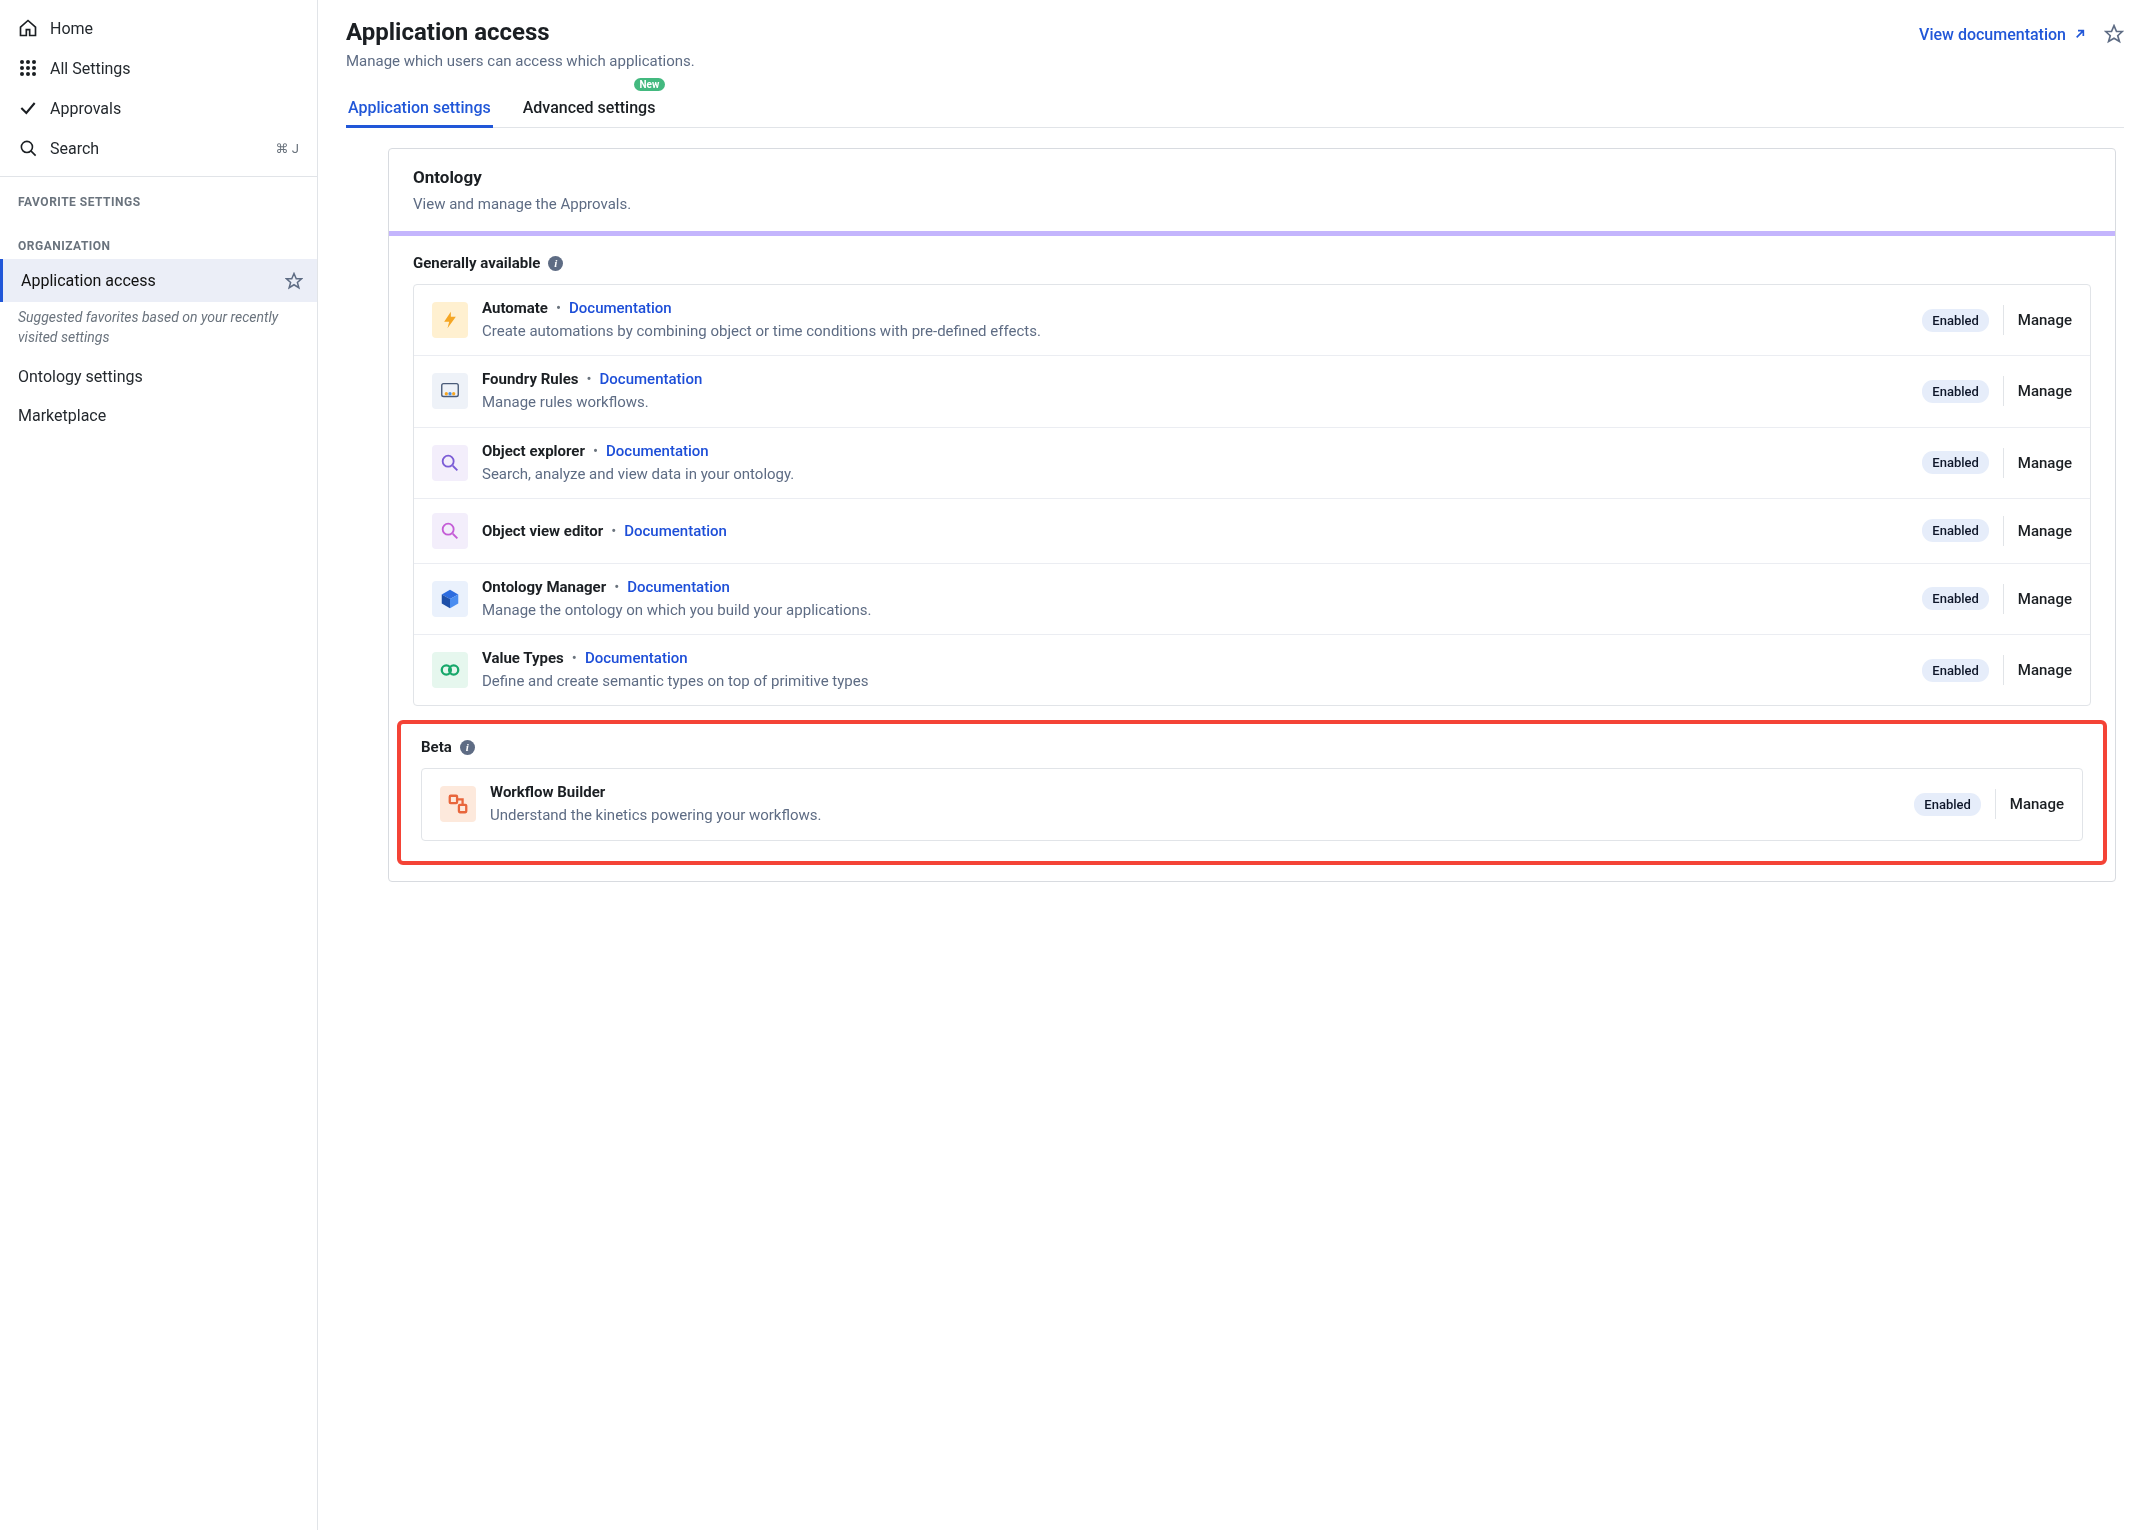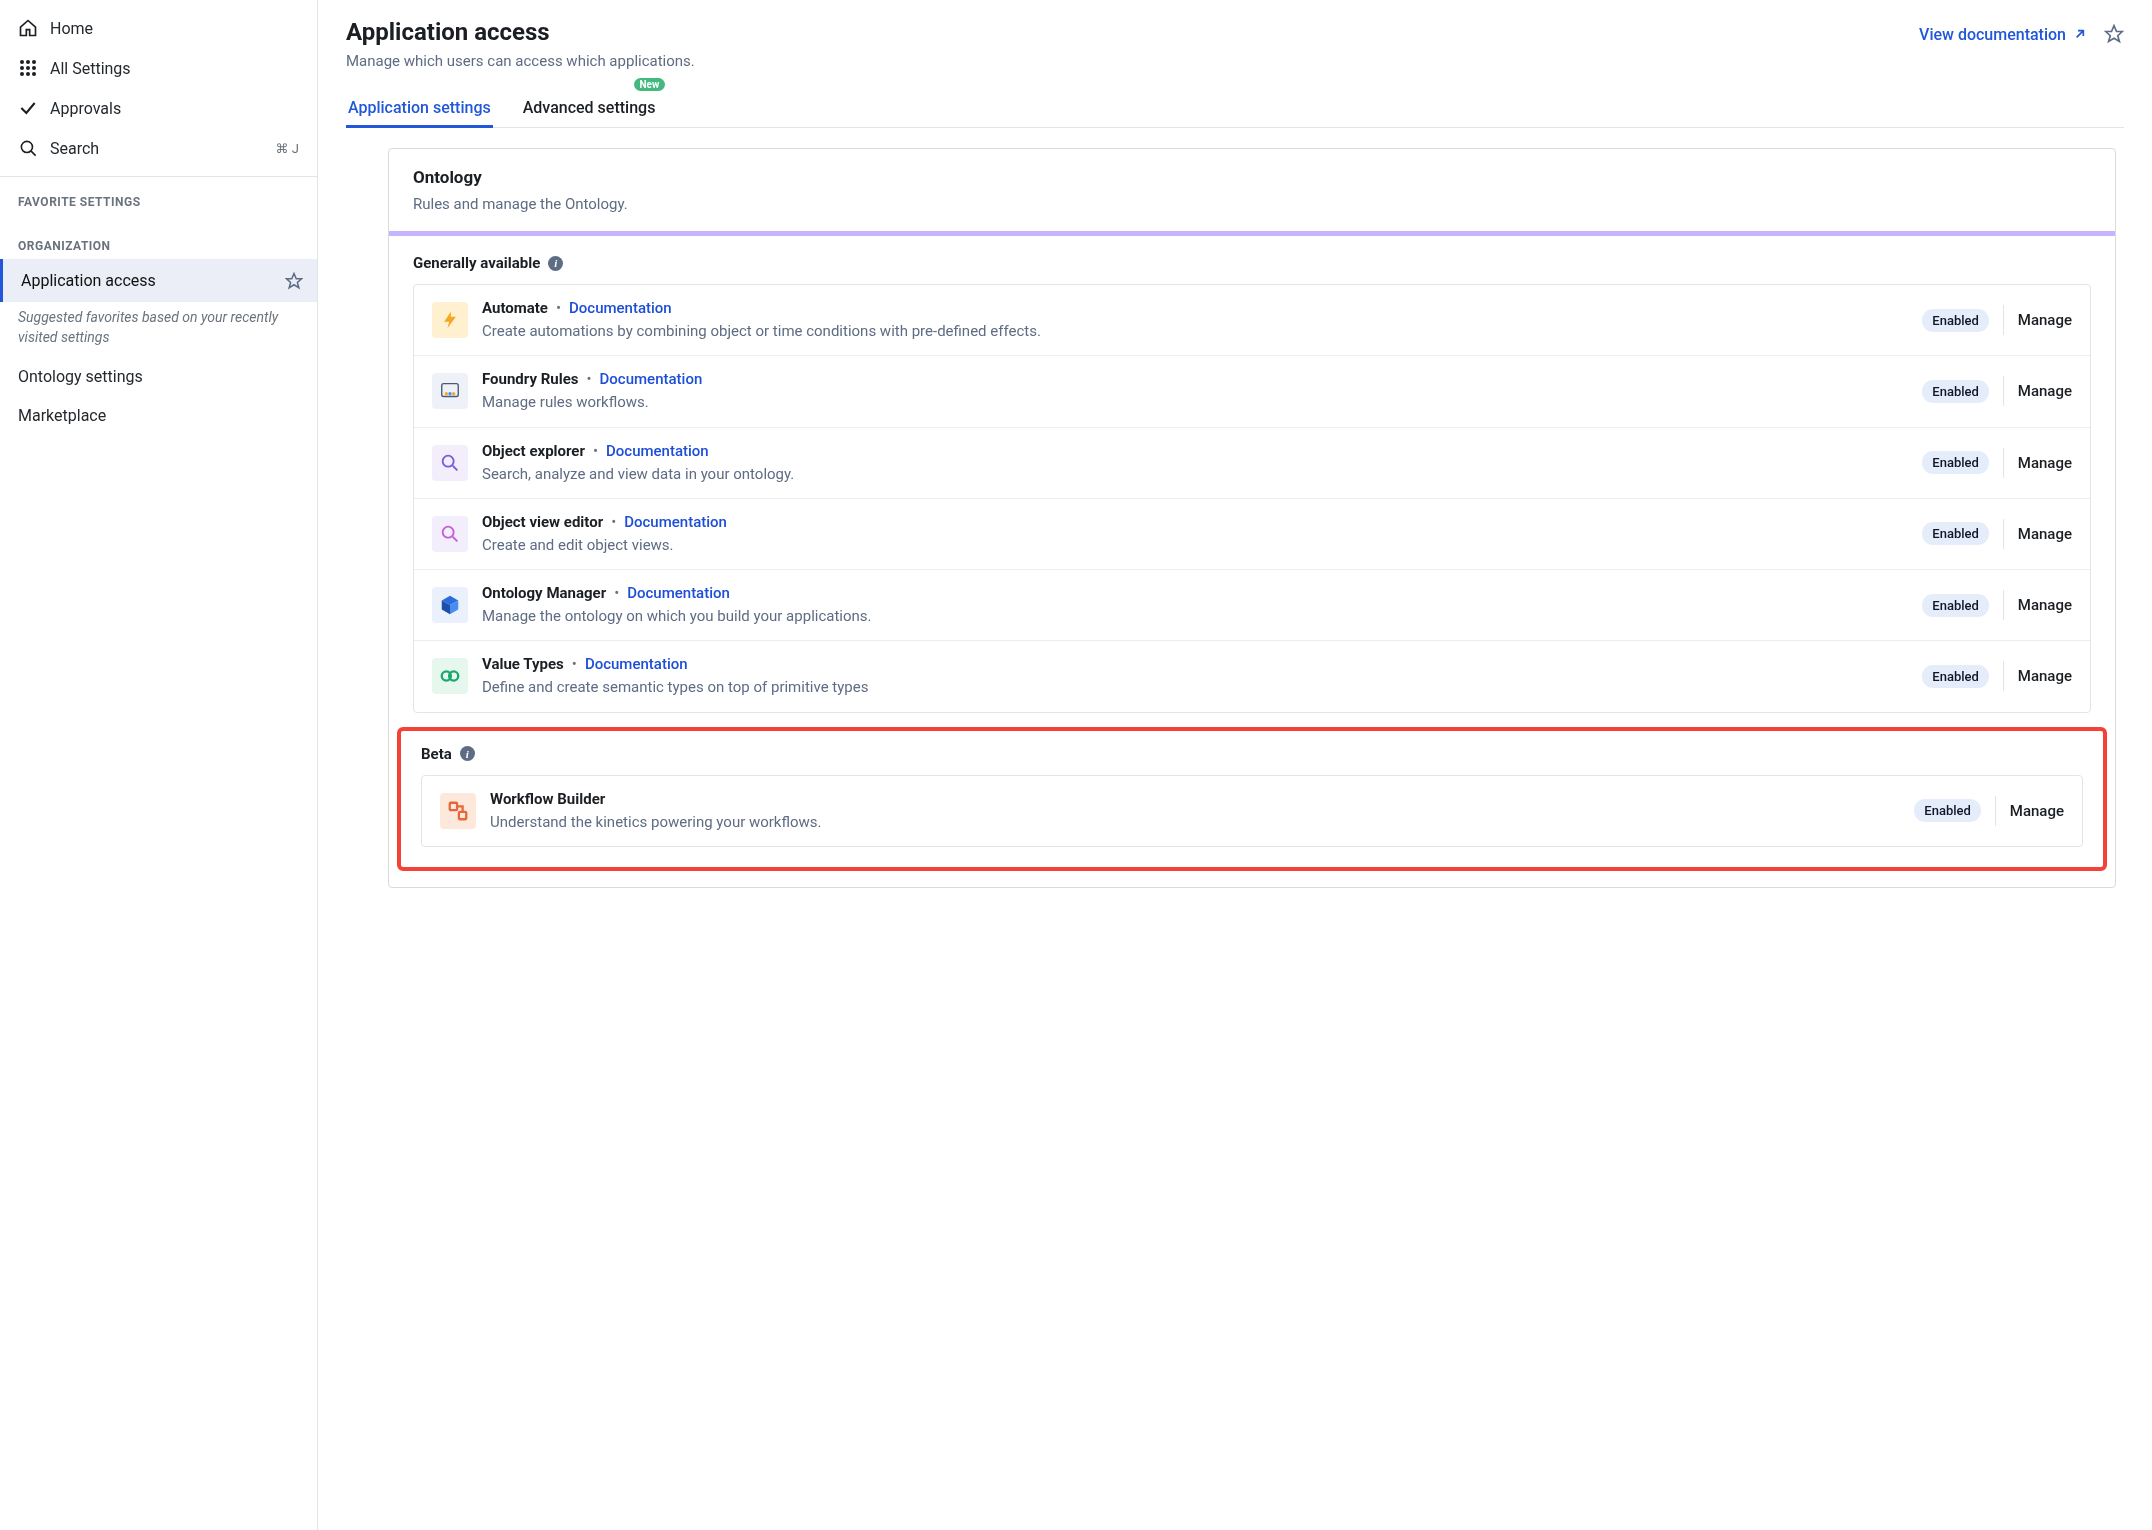--- a/index.html
+++ b/index.html
@@ -217,21 +217,21 @@
         <span>Advanced settings</span>
         <span class="tab-badge">New</span>
       </div>
     </div>
   </div>
 
   <div class="content-wrap">
     <div class="card">
       <div class="card-header">
         <h3>Ontology</h3>
-        <p>Rules and manage the Ontology.</p>
+        <p>View and manage the Approvals.</p>
       </div>
 
       <div class="section-block">
         <div class="section-title">
           <span>Generally available</span>
           <span class="info-icon">i</span>
         </div>
 
         <div class="app-list">
 
@@ -302,21 +302,20 @@
                   <circle cx="10" cy="10" r="6"></circle>
                   <path d="M20 20 L15 15"></path>
                 </svg>
             </div>
             <div class="app-body">
               <div class="app-title-row">
                 <span class="app-name">Object view editor</span>
                 <span class="dot">•</span>
                 <a class="app-doc-link">Documentation</a>
               </div>
-              <div class="app-desc">Create and edit object views.</div>
             </div>
             <span class="status-badge">Enabled</span>
             <span class="divider-v"></span>
             <a class="manage-link">Manage</a>
           </div>
 
           <div class="app-row">
             <div class="app-icon" style="background:#eaf1fc;">
               <svg width="22" height="22" viewBox="0 0 24 24" fill="#2d6cdf">
                   <path d="M12 2 L21 7 L12 12 L3 7 Z"></path>

